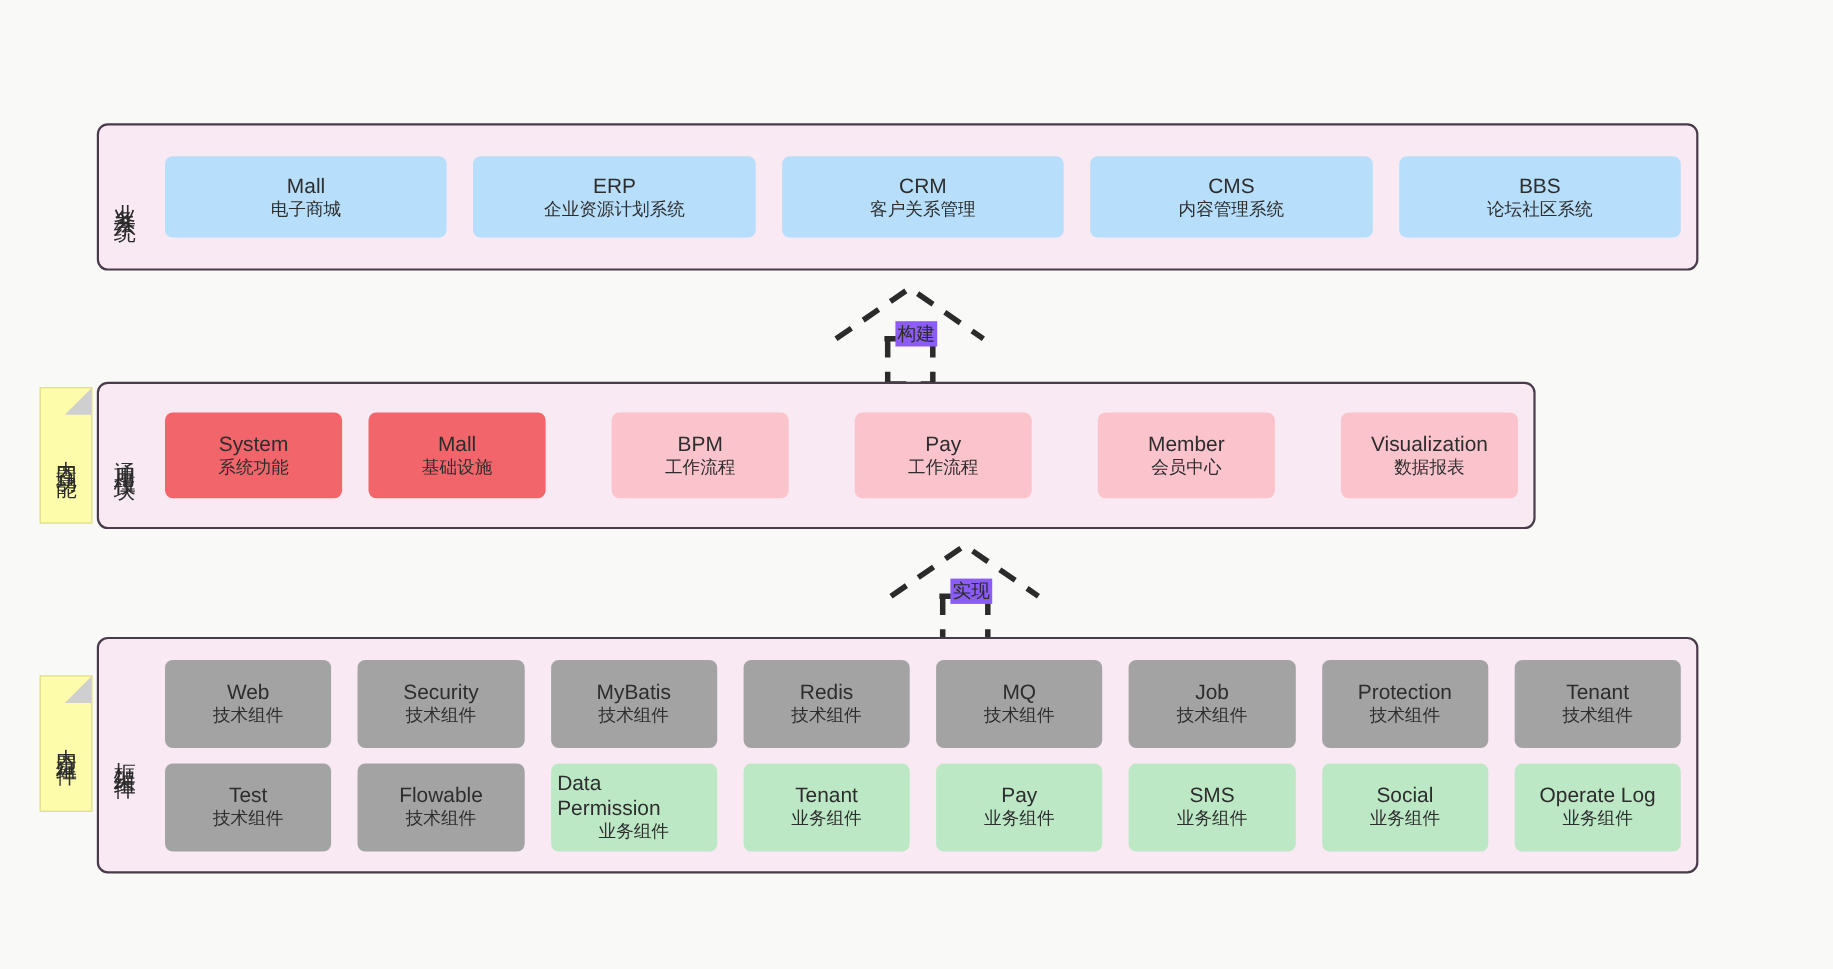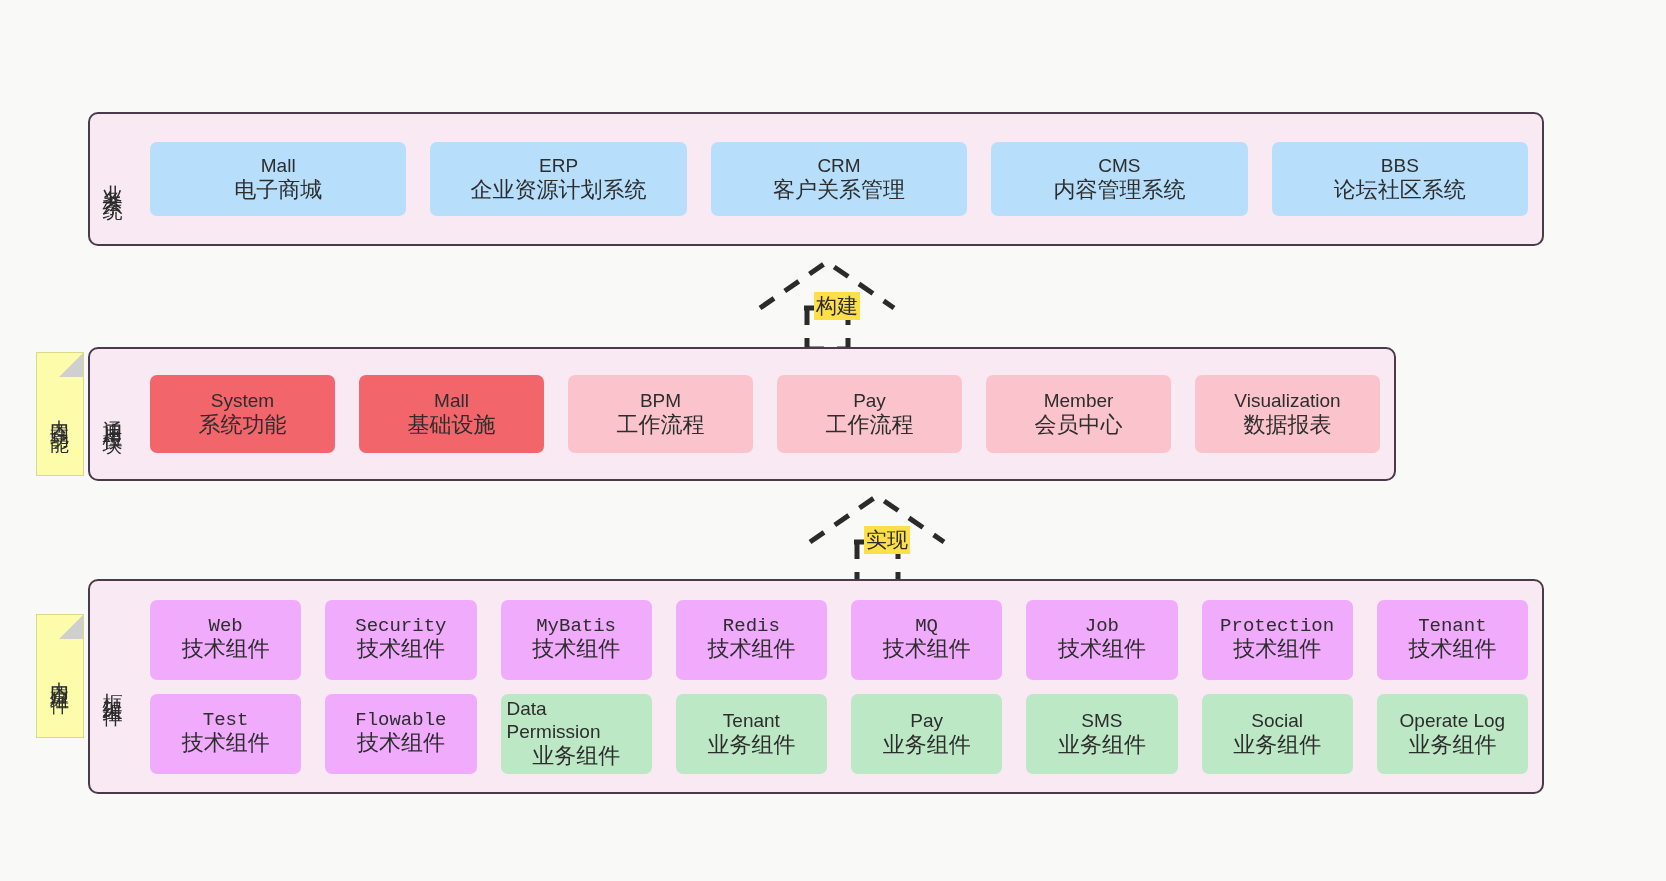--- a/index.html
+++ b/index.html
@@ -60,27 +60,27 @@
     display: flex;
     flex-direction: column;
     align-items: center;
     justify-content: center;
     text-align: left;
     line-height: 1.22;
     color: #2d2d2d;
     padding: 12px 6px;
   }
   .cell .t1 { font-size: 19px; }
-  .cell .t2 { font-size: 22px; }
+  .cell .t2 { font-size: 16px; }
 
   
   .c-blue        { background: #b7dffb; }
   .c-red         { background: #f2666b; }
-  .c-pink        { background: #fbc4cd; }
-  .c-green       { background: #f0abfc; font-family: Liberation Mono, monospace; }
+  .c-pink        { background: #fbc4cd; margin-left: 36px; }
+  .c-green       { background: #a3a3a3; }
   .c-lightgreen  { background: #bde8c6; }
 
   
   #layer-business { left: 88px;  top: 112px; width: 1456px; height: 134px; }
   #layer-business .cell { height: 74px; }
 
   #layer-common   { left: 88px;  top: 347px; width: 1308px; height: 134px; }
   #layer-common .cell { height: 78px; }
 
   #layer-framework{ left: 88px;  top: 579px; width: 1456px; height: 215px; }
@@ -112,23 +112,23 @@
     border-color: transparent transparent #cfcfcf transparent;
   }
   #note-func { left: 36px; top: 352px; height: 124px; }
   #note-comp { left: 36px; top: 614px; height: 124px; }
 
   
   .arrow { position: absolute; }
   .arrow svg { display: block; overflow: visible; }
   .arrow-label {
     position: absolute;
-    font-size: 21px;
+    font-size: 17px;
     color: #2b2b2b;
-    background: #fde047;
+    background: #8b5cf6;
     padding: 0 2px;
     white-space: nowrap;
     user-select: none;
   }
   #arrow-build  { left: 752px; top: 256px; }
   #arrow-build .arrow-label  { left: 62px; top: 36px; }
   #arrow-impl   { left: 802px; top: 490px; }
   #arrow-impl  .arrow-label  { left: 62px; top: 36px; }
 </style>
 </head>

